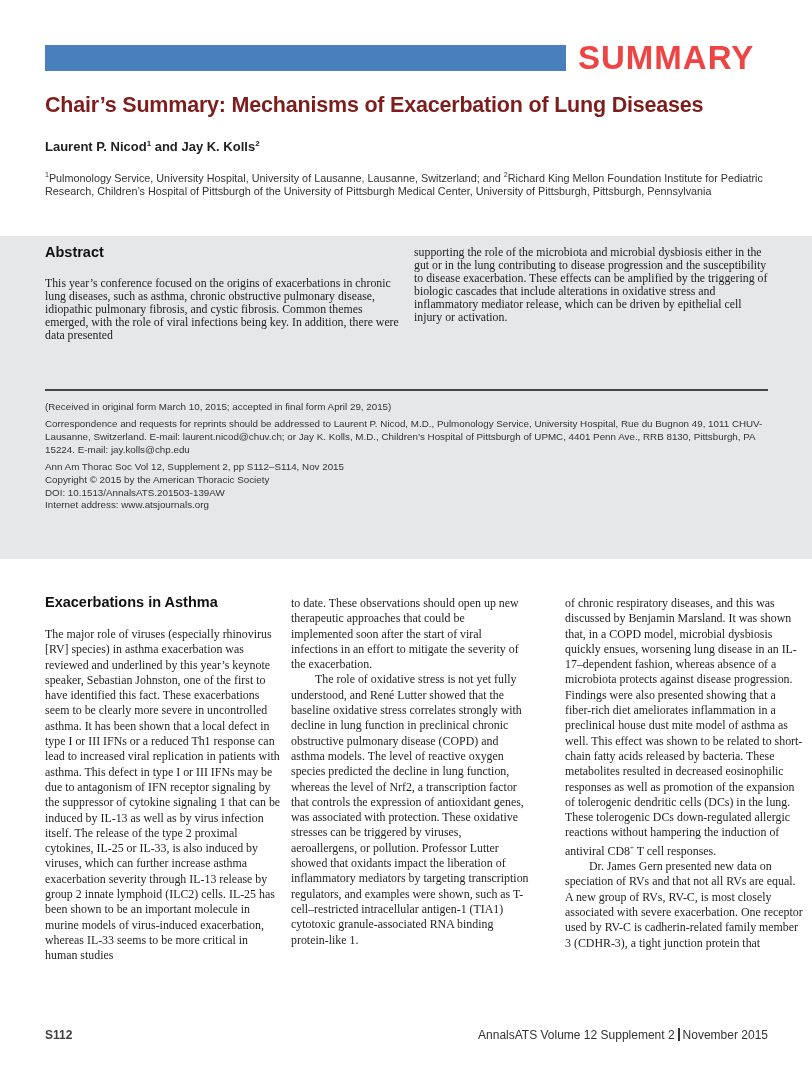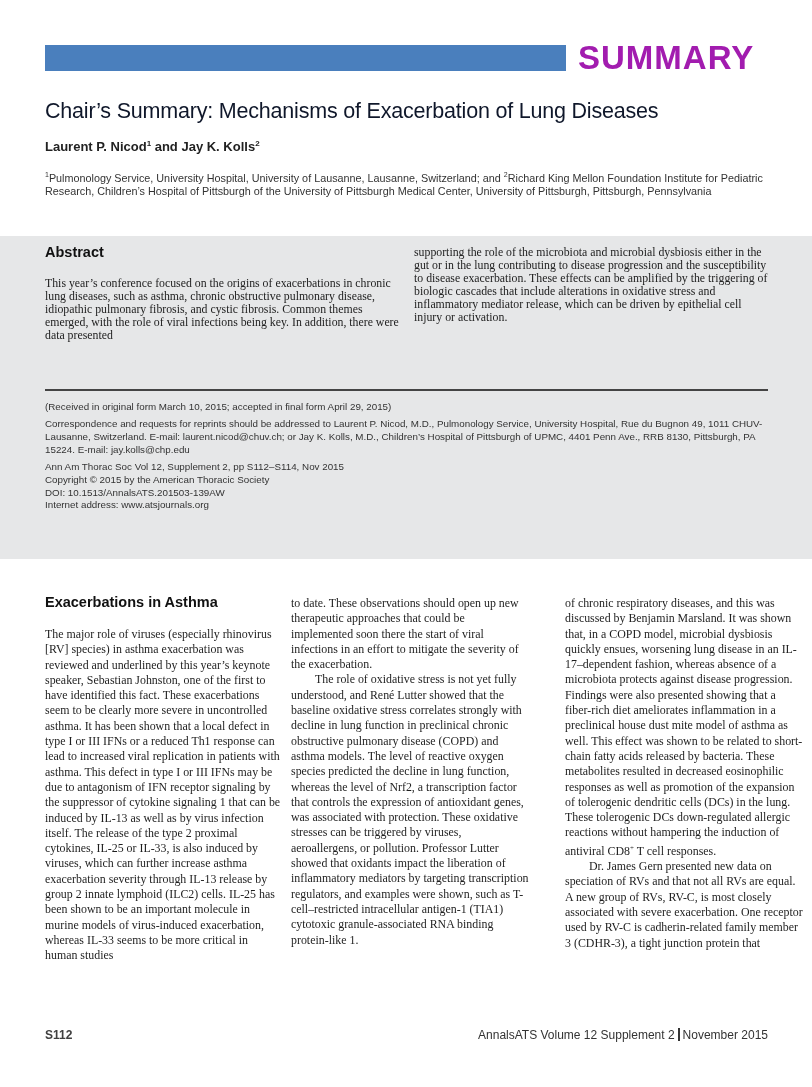--- a/index.html
+++ b/index.html
@@ -10,26 +10,26 @@
   }
 
   
   .header-bar {
     position: absolute; left: 45px; top: 45px; width: 521px; height: 26px;
     background: #4a7fbd;
   }
   .header-label {
     position: absolute; left: 578px; top: 38px;
     font-family: "Liberation Sans", sans-serif; font-weight: bold;
-    font-size: 33px; letter-spacing: 1px; color: #a21caf; line-height: 40px;
+    font-size: 33px; letter-spacing: 1px; color: #ef4444; line-height: 40px;
   }
 
   .title {
-    position: absolute; left: 45px; top: 99px;
-    font-weight: normal; font-size: 21.5px; color: #0f172a; letter-spacing: -0.2px;
+    position: absolute; left: 45px; top: 93px;
+    font-weight: bold; font-size: 21.5px; color: #7f1d1d; letter-spacing: -0.2px;
   }
   .authors {
     position: absolute; left: 45px; top: 139px; font-size: 13px; color: #222; font-weight: bold;
   }
   .authors sup { font-size: 8px; }
   .affil {
     position: absolute; left: 45px; top: 168px; width: 730px;
     font-size: 10.8px; line-height: 13px; color: #333;
   }
   .affil sup { font-size: 7px; }
@@ -116,21 +116,21 @@
   <div>Internet address: www.atsjournals.org</div>
 </div>
 
 <h2 class="section-heading" style="margin:0;">Exacerbations in Asthma</h2>
 
 <div class="body-col col1">
   <p>The major role of viruses (especially rhinovirus [RV] species) in asthma exacerbation was reviewed and underlined by this year’s keynote speaker, Sebastian Johnston, one of the first to have identified this fact. These exacerbations seem to be clearly more severe in uncontrolled asthma. It has been shown that a local defect in type I or III IFNs or a reduced Th1 response can lead to increased viral replication in patients with asthma. This defect in type I or III IFNs may be due to antagonism of IFN receptor signaling by the suppressor of cytokine signaling 1 that can be induced by IL-13 as well as by virus infection itself. The release of the type 2 proximal cytokines, IL-25 or IL-33, is also induced by viruses, which can further increase asthma exacerbation severity through IL-13 release by group 2 innate lymphoid (ILC2) cells. IL-25 has been shown to be an important molecule in murine models of virus-induced exacerbation, whereas IL-33 seems to be more critical in human studies</p>
 </div>
 
 <div class="body-col col2">
-  <p>to date. These observations should open up new therapeutic approaches that could be implemented soon there the start of viral infections in an effort to mitigate the severity of the exacerbation.</p>
+  <p>to date. These observations should open up new therapeutic approaches that could be implemented soon after the start of viral infections in an effort to mitigate the severity of the exacerbation.</p>
   <p class="indent">The role of oxidative stress is not yet fully understood, and René Lutter showed that the baseline oxidative stress correlates strongly with decline in lung function in preclinical chronic obstructive pulmonary disease (COPD) and asthma models. The level of reactive oxygen species predicted the decline in lung function, whereas the level of Nrf2, a transcription factor that controls the expression of antioxidant genes, was associated with protection. These oxidative stresses can be triggered by viruses, aeroallergens, or pollution. Professor Lutter showed that oxidants impact the liberation of inflammatory mediators by targeting transcription regulators, and examples were shown, such as T-cell–restricted intracellular antigen-1 (TIA1) cytotoxic granule-associated RNA binding protein-like 1.</p>
 </div>
 
 <div class="body-col col3">
   <p><span>of chronic respiratory diseases, and this was discussed by Benjamin Marsland. It was shown that, in a COPD model, microbial dysbiosis quickly ensues, worsening lung disease in an IL-17–dependent fashion, whereas absence of a microbiota protects against disease progression. Findings were also presented showing that a fiber-rich diet ameliorates inflammation in a preclinical house dust mite model of asthma as well. This effect was shown to be related to short-chain fatty acids released by bacteria. These metabolites resulted in decreased eosinophilic responses as well as promotion of the expansion of tolerogenic dendritic cells (DCs) in the lung. These tolerogenic DCs down-regulated allergic reactions without hampering the induction of antiviral CD8</span><sup>+</sup><span> T cell responses.</span></p>
   <p class="indent">Dr. James Gern presented new data on speciation of RVs and that not all RVs are equal. A new group of RVs, RV-C, is most closely associated with severe exacerbation. One receptor used by RV-C is cadherin-related family member 3 (CDHR-3), a tight junction protein that</p>
 </div>
 
 <div class="footer-page">S112</div>
 <div class="footer-journal">

